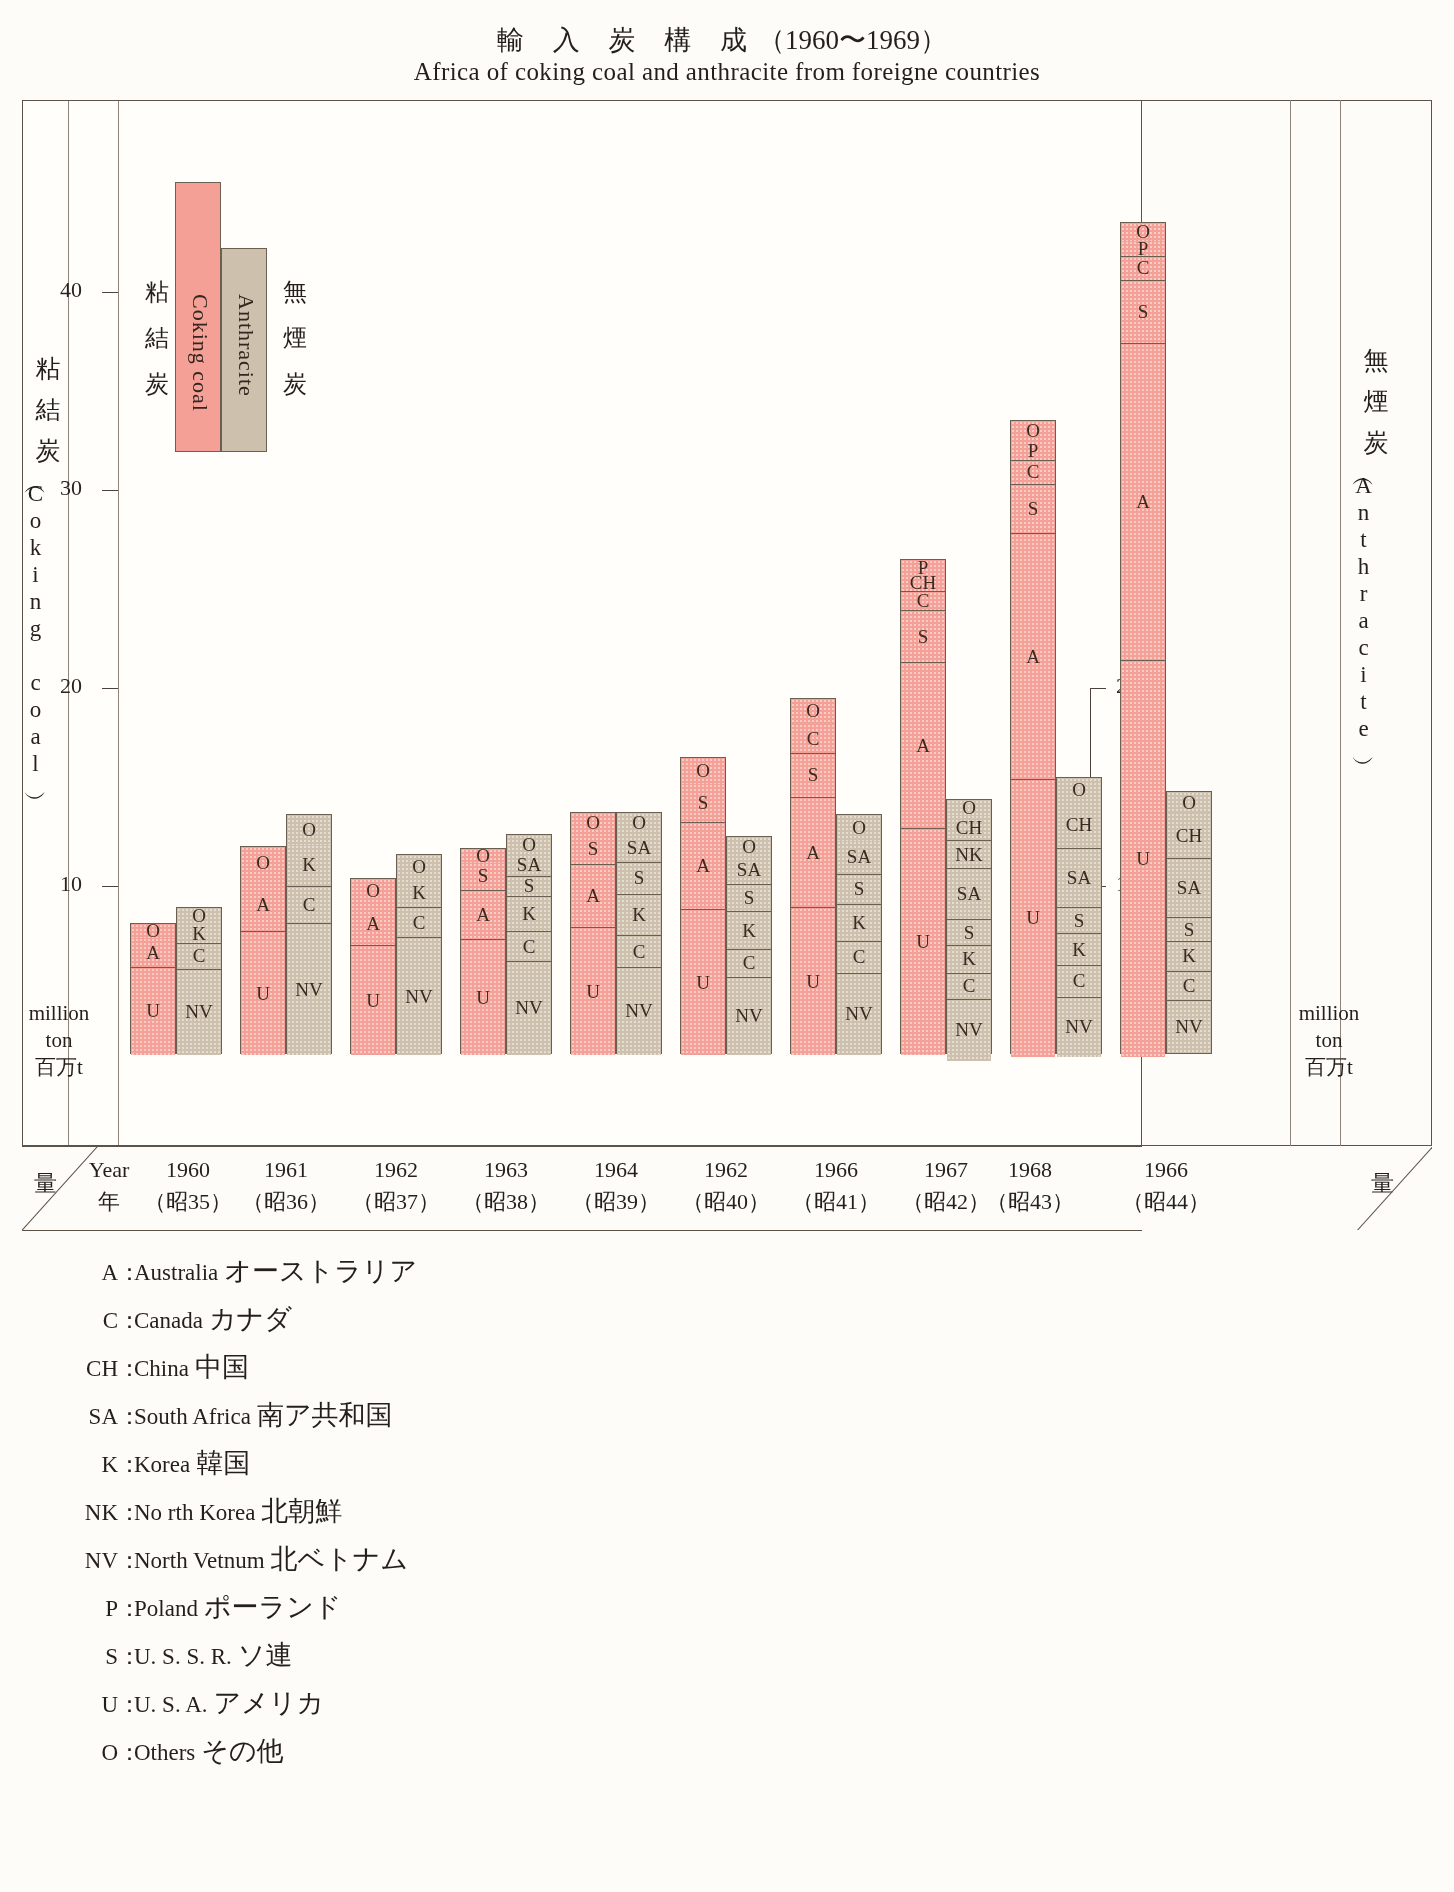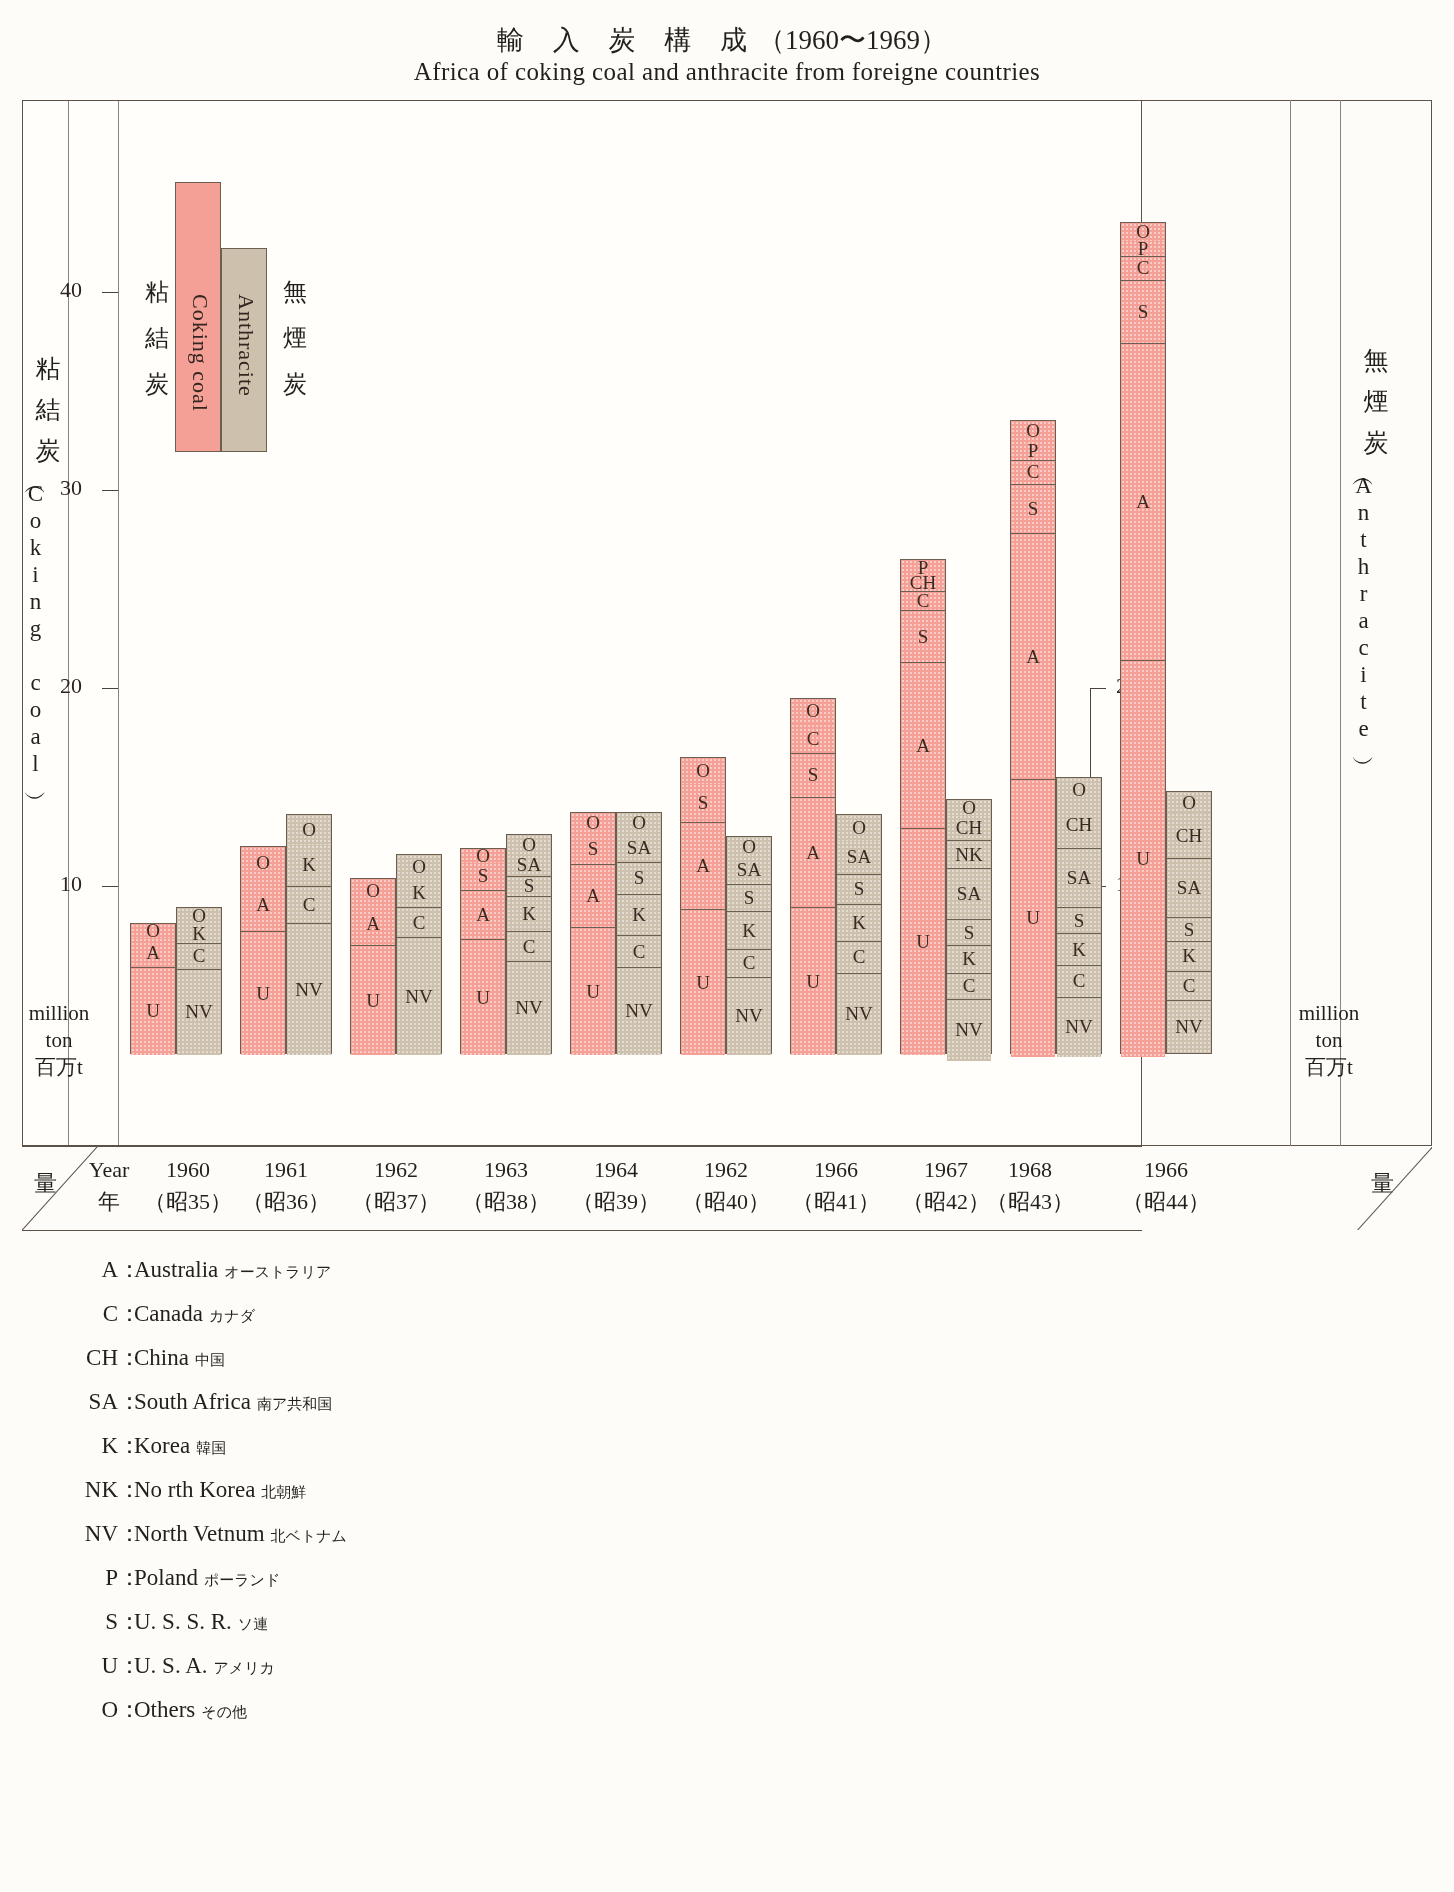--- a/index.html
+++ b/index.html
@@ -114,21 +114,21 @@
   #wedge-r{position:absolute;left:1346px;top:1146px;width:86px;height:84px;overflow:hidden;}
   #wedge-r .ln{position:absolute;left:88px;top:0;width:130px;height:0;
     border-top:1.4px solid #5c5248;transform:rotate(132deg);transform-origin:left top;}
 
   
   #legendlist{position:absolute;left:46px;top:1258px;width:700px;font-size:23px;line-height:1.0;}
   .lrow{display:flex;align-items:baseline;margin-bottom:21px;}
   .lcode{width:72px;text-align:right;white-space:nowrap;}
   .lcolon{width:16px;text-align:center;}
   .lname{white-space:nowrap;}
-  .lname .kana{font-size:15px;margin-left:6px;}
+  .lname .kana{font-size:27px;margin-left:6px;}
 </style>
 </head>
 <body>
 
 <div id="title-jp">
   <span class="sp">輸 入 炭 構 成</span><span>（1960〜1969）</span>
 </div>
 <div id="title-en">Africa of coking coal and anthracite from  foreigne countries</div>
 
 <div id="frame">

